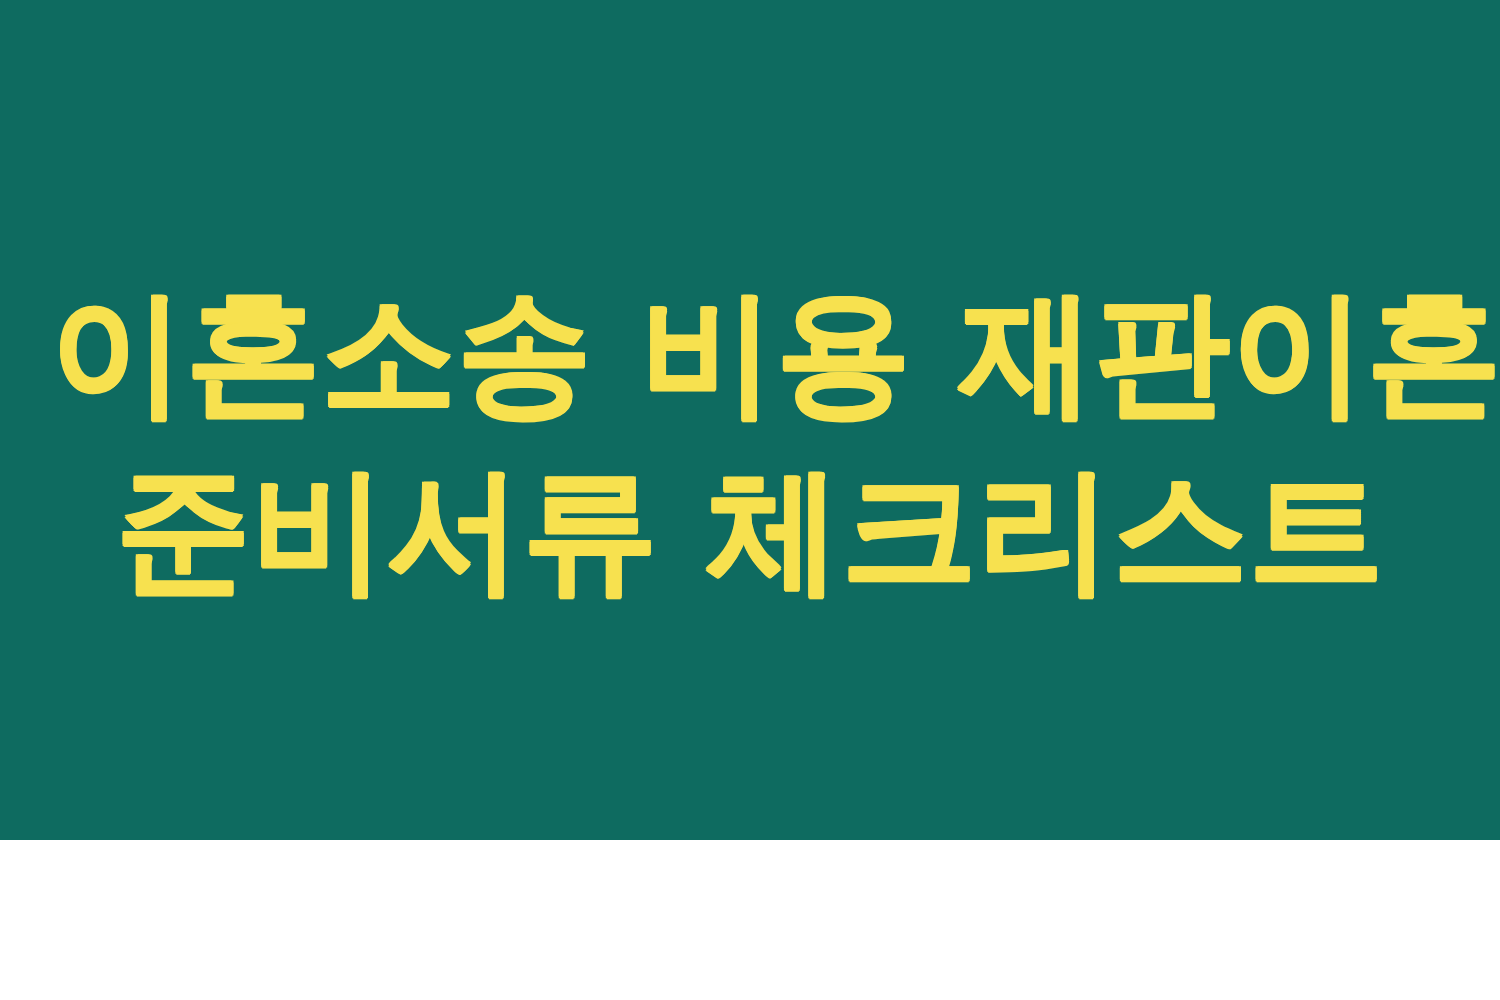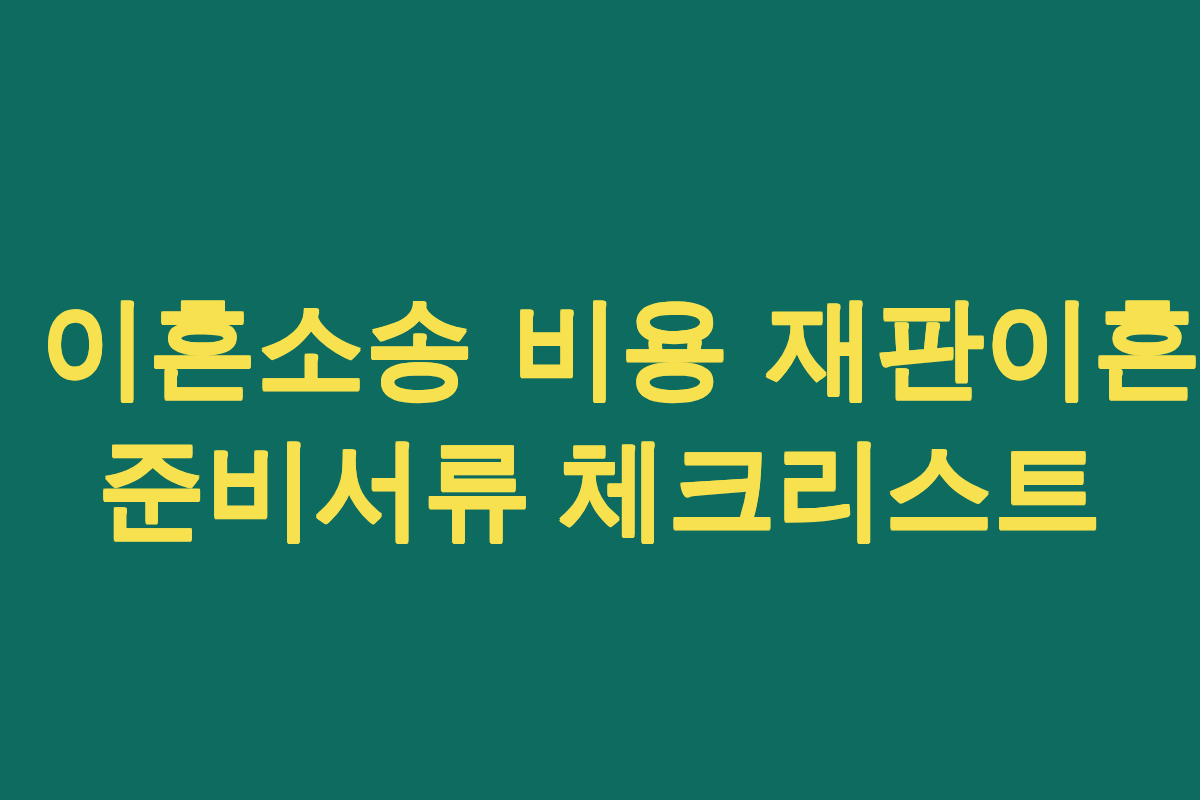--- a/index.html
+++ b/index.html
@@ -11,21 +11,21 @@
   body {
     width: 1200px;
     height: 800px;
     overflow: hidden;
     font-family: "DejaVu Sans", "Liberation Sans", sans-serif;
   }
 
   #card {
     position: relative;
     width: 1200px;
-    height: 800px;
+    height: 672px;
     box-sizing: border-box;
     display: flex;
     align-items: center;
     justify-content: center;
     
   }
 
   #title-block {
     width: 1120px;
     text-align: center;
@@ -45,21 +45,20 @@
     text-shadow:
        0.8px  0.8px 0 currentColor,
       -0.8px  0.8px 0 currentColor,
        0.8px -0.8px 0 currentColor,
       -0.8px -0.8px 0 currentColor,
        0     1.6px 0 currentColor;
   }
 
   .title-line + .title-line {
     margin-top: 2px;
-    font-family: Liberation Serif, serif;
   }
 </style>
 </head>
 <body>
 
 <div id="card" style="background-color: rgb(14, 107, 96); color: rgb(247, 225, 79);">
 
   <div id="title-block">
     <span class="title-line">이혼소송 비용 재판이혼</span>
     <span class="title-line">준비서류 체크리스트</span>

